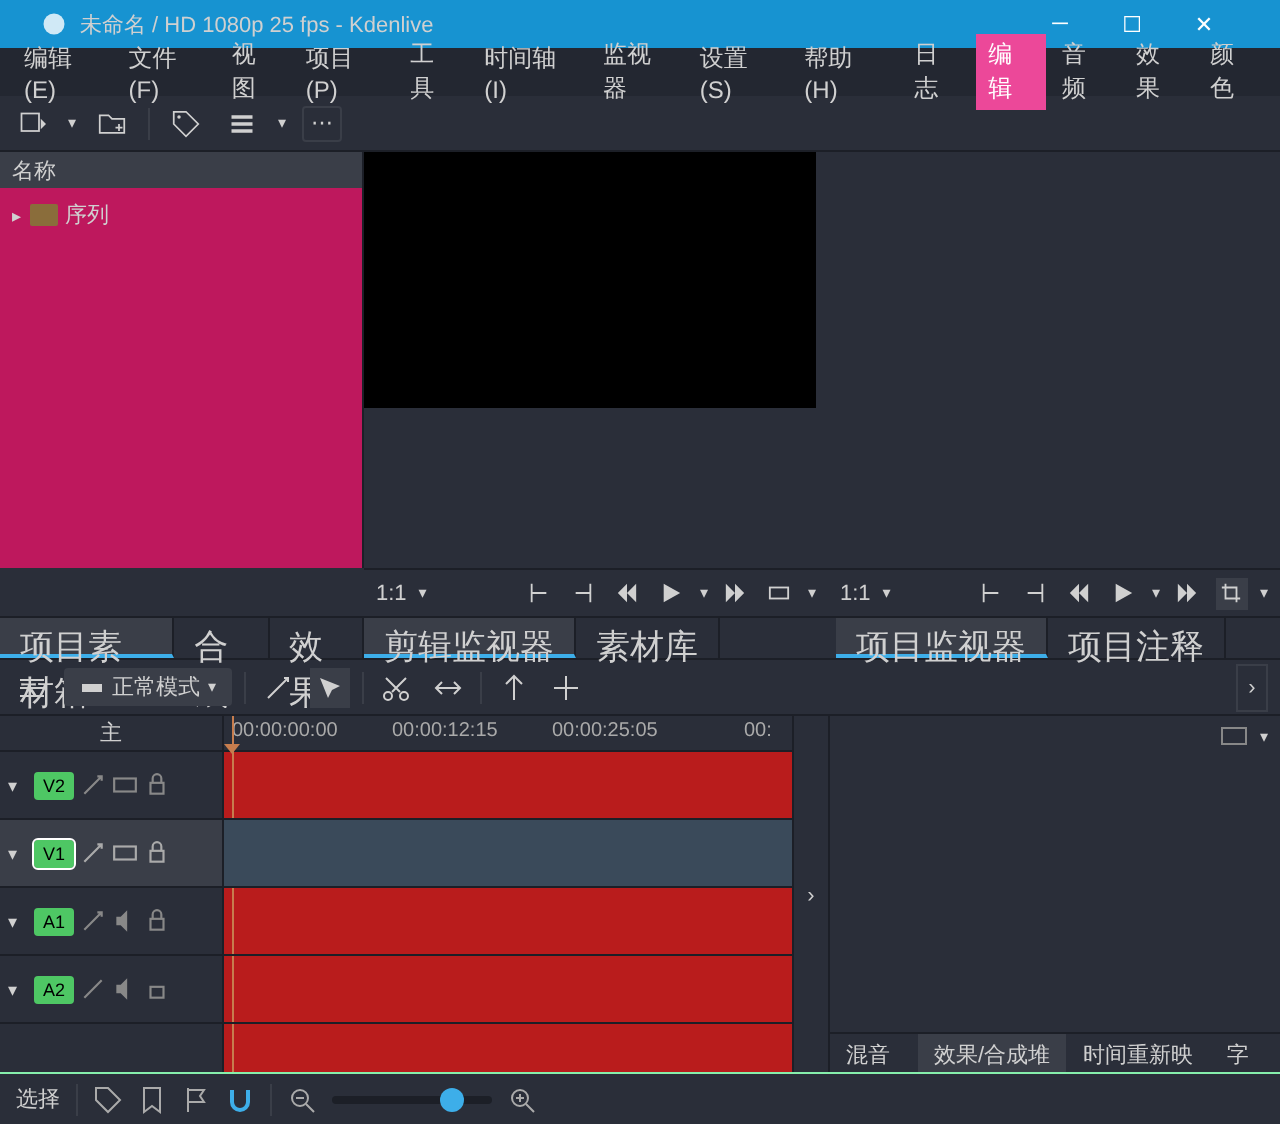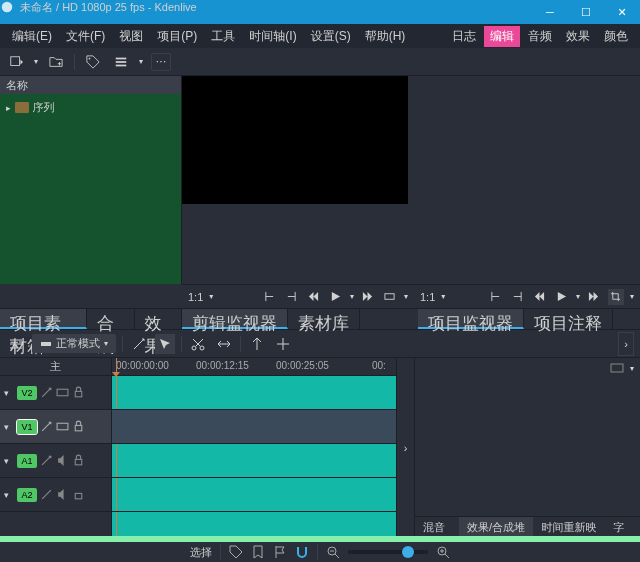--- a/index.html
+++ b/index.html
@@ -1,32 +1,32 @@
 <!DOCTYPE html>
 <html><head>
 <meta charset="utf-8">
 <style>
 *{margin:0;padding:0;box-sizing:border-box;font-family:"Microsoft YaHei",sans-serif;font-size:11px;color:#d0d0d0;user-select:none}
 body{background:#2a2e39;width:640px;height:562px;overflow:hidden;position:relative}
-.titlebar{background:#1793d1;height:24px;display:flex;padding:0 0;color:#fff;font-size:12px}
+.titlebar{background:#1793d1;height:24px;display:flex;align-items:center;padding:0 20px;color:#fff;font-size:12px}
 .titlebar .ticon{width:14px;height:14px;margin-right:6px;display:inline-block}
 .titlebar .spacer{flex:1}
 .titlebar .wbtn{width:36px;height:24px;display:flex;align-items:center;justify-content:center;color:#fff}
 .menubar{background:#232731;height:24px;display:flex;align-items:center;padding:0 6px;gap:2px}
 .menubar .mitem{padding:2px 6px;font-size:12px}
 .menubar .spacer{flex:1}
 .menubar .rtab{padding:2px 6px;font-size:12px}
 .menubar .rtab.active{background:#ec4899;color:#fff}
 .toolbar-bin{background:#2a2e39;height:28px;display:flex;align-items:center;padding:0 6px;gap:8px;border-bottom:1px solid #1c1f27}
 .ticonbtn{width:20px;height:20px;display:flex;align-items:center;justify-content:center}
 .ticonbtn svg{width:14px;height:14px}
 .vsep{width:1px;height:16px;background:#3a3e48}
 .dots{width:20px;height:18px;border:1px solid #3a3e48;border-radius:2px;display:flex;align-items:center;justify-content:center}
 .body-upper{display:flex;height:208px}
-.bin-panel{width:182px;background:#14532d;border-right:1px solid #1c1f27;display:flex;flex-direction:column}
+.bin-panel{width:182px;background:#be185d;border-right:1px solid #1c1f27;display:flex;flex-direction:column}
 .bin-header{height:18px;background:#3a3e48;display:flex;align-items:center;padding:0 6px;font-size:11px}
 .bin-tree{flex:1;padding:4px 6px}
 .tree-item{display:flex;align-items:center;gap:4px;padding:2px 0}
 .tree-item .caret{font-size:9px}
 .tree-item .folder{width:14px;height:11px;background:#8a6d3b;border-radius:1px}
 .monitor-area{flex:1;display:flex}
 .clip-mon{flex:1;background:#808080;position:relative}
 .proj-mon{width:226px;background:#2a2e39;position:relative}
 .proj-canvas{position:absolute;top:0;right:0;width:226px;height:128px;background:#000}
 .in-label{position:absolute;bottom:0;left:0;background:#3daee9;color:#fff;padding:2px 6px;font-size:11px}
@@ -46,34 +46,34 @@
 .timeline-area{display:flex;height:180px;background:#2a2e39;position:relative}
 .track-headers{width:112px;background:#2a2e39;border-right:1px solid #1c1f27}
 .master-hdr{height:18px;display:flex;align-items:center;justify-content:center;background:#2a2e39;border-bottom:1px solid #1c1f27;font-size:11px}
 .track-hdr{height:34px;display:flex;align-items:center;gap:3px;padding:0 4px;border-bottom:1px solid #1c1f27}
 .track-hdr .caret{font-size:9px;width:10px}
 .track-badge{width:20px;height:14px;display:flex;align-items:center;justify-content:center;font-size:9px;color:#000;border-radius:2px}
 .track-badge.v{background:#4ec764}
 .track-badge.a{background:#4ec764}
 .track-hdr.sel{background:#3a3e48}
 .mini-icon{width:13px;height:13px}
-.timeline-canvas{flex:1;position:relative;background:#14b8a6;overflow:hidden}
+.timeline-canvas{flex:1;position:relative;background:#b91c1c;overflow:hidden}
 .ruler{height:18px;background:#2a2e39;position:relative;border-bottom:1px solid #1c1f27}
 .ruler .tc{position:absolute;top:2px;font-size:10px;color:#aaa}
 .playhead{position:absolute;top:0;bottom:0;width:1px;background:#c77d4e;left:4px}
 .playhead::before{content:"";position:absolute;top:14px;left:-4px;width:0;height:0;border-left:4px solid transparent;border-right:4px solid transparent;border-top:5px solid #c77d4e}
 .track-row{height:34px;border-bottom:1px solid #1c1f27;position:relative}
 .track-row.vsel{background:#3a4a5a}
 .expand-col{width:18px;display:flex;align-items:center;justify-content:center;border-left:1px solid #1c1f27}
 .fx-panel{width:226px;background:#2a2e39;border-left:1px solid #1c1f27;position:relative}
 .fx-top{height:20px;display:flex;justify-content:flex-end;align-items:center;padding:0 6px;gap:6px}
 .fx-tabs{position:absolute;bottom:0;left:0;right:0;height:22px;display:flex;border-top:1px solid #1c1f27}
 .fx-tab{padding:3px 8px;font-size:11px}
 .fx-tab.active{border-bottom:2px solid #3daee9;background:#3a3e48}
-.statusbar{position:absolute;bottom:0;left:0;right:0;height:26px;background:#2a2e39;border-top:6px solid #86efac;display:flex;align-items:center;padding:0 8px;gap:8px;justify-content:center}
+.statusbar{position:absolute;bottom:0;left:0;right:0;height:26px;background:#2a2e39;border-top:1px solid #86efac;display:flex;align-items:center;padding:0 8px;gap:8px;justify-content:flex-start}
 .slider{width:80px;height:4px;background:#1c1f27;border-radius:2px;position:relative}
 .slider .thumb{position:absolute;right:14px;top:-4px;width:12px;height:12px;background:#3daee9;border-radius:50%}
 svg{fill:#d0d0d0}
 </style>
 </head>
 <body>
 
 <div class="titlebar">
   <span class="ticon"><svg viewBox="0 0 16 16">
         <circle cx="8" cy="8" r="6" fill="#fff" opacity=".8"></circle>
@@ -85,20 +85,21 @@
   <div class="wbtn">✕</div>
 </div>
 
 <div class="menubar">
   <div class="mitem">编辑(E)</div>
   <div class="mitem">文件(F)</div>
   <div class="mitem">视图</div>
   <div class="mitem">项目(P)</div>
   <div class="mitem">工具</div>
   <div class="mitem">时间轴(I)</div>
+  <div class="mitem">监视器</div>
   <div class="mitem">设置(S)</div>
   <div class="mitem">帮助(H)</div>
   <span class="spacer"></span>
   <div class="rtab">日志</div>
   <div class="rtab active">编辑</div>
   <div class="rtab">音频</div>
   <div class="rtab">效果</div>
   <div class="rtab">颜色</div>
 </div>
 

